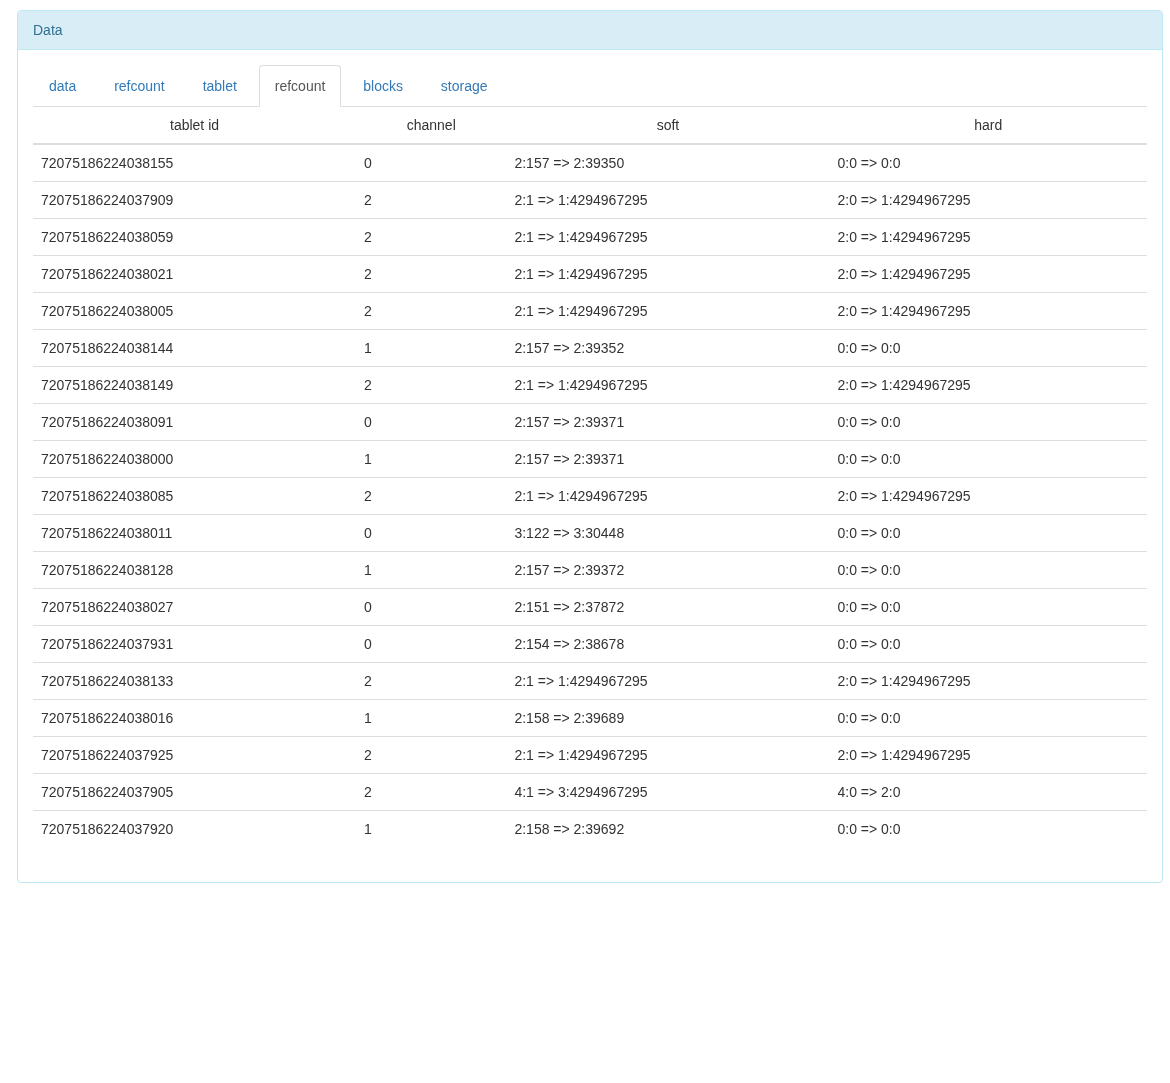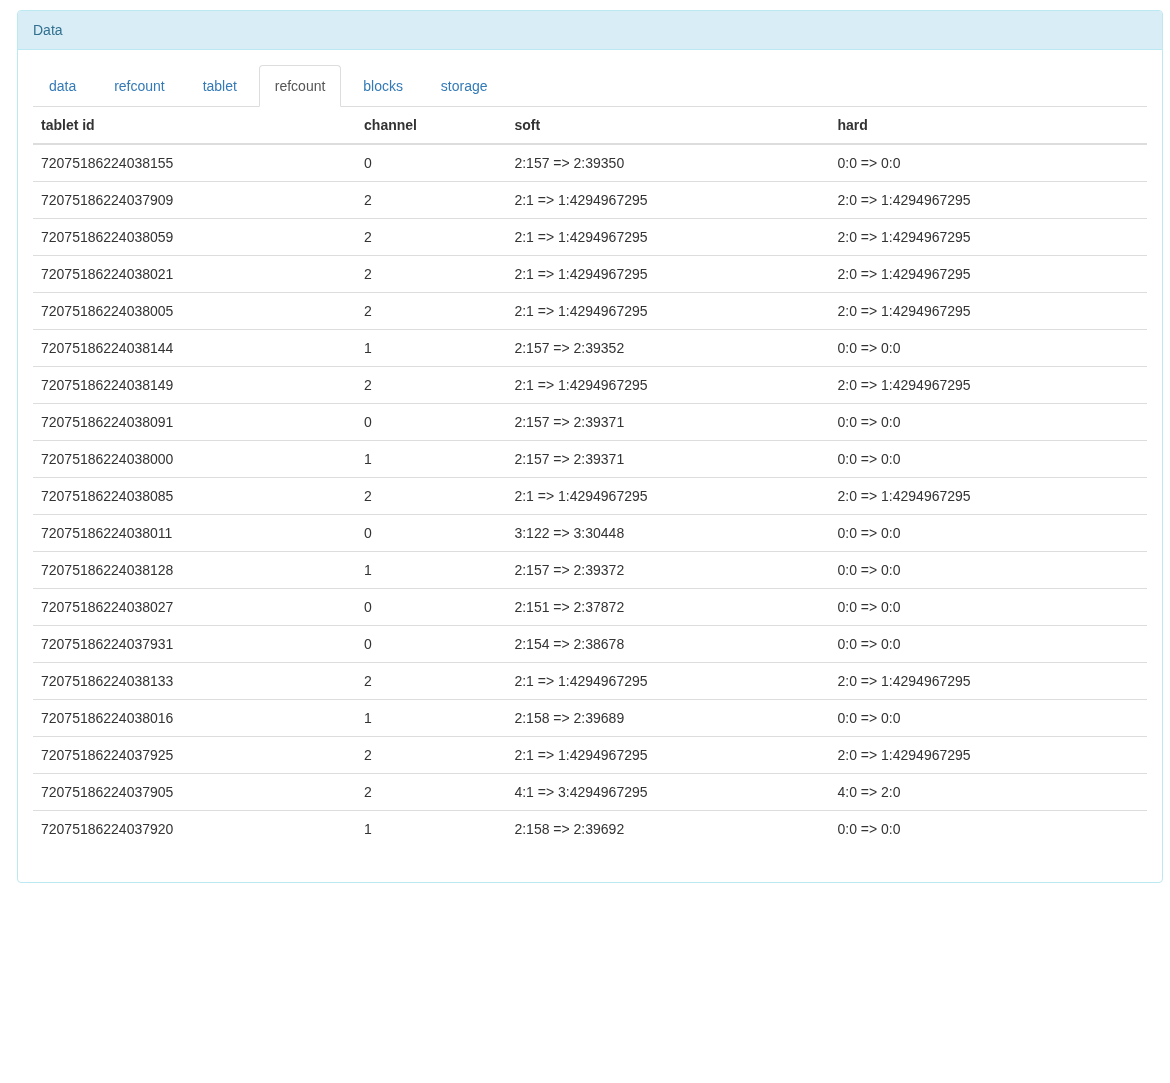--- a/index.html
+++ b/index.html
@@ -62,22 +62,23 @@
     width: 100%;
     border-collapse: collapse;
     margin-bottom: 20px;
   }
   .data-table th, .data-table td {
     text-align: left;
     padding: 8px;
     vertical-align: top;
   }
   .data-table th {
-    font-weight: bold;
+    font-weight: normal;
     border-bottom: 2px solid var(--table-border, #ddd);
+    text-align: center;
   }
   .data-table td {
     border-top: 1px solid var(--table-border, #ddd);
   }
   .data-table th:nth-child(1) { width: 29%; }
   .data-table th:nth-child(2) { width: 13.5%; }
   .data-table th:nth-child(3) { width: 29%; }
   .data-table th:nth-child(4) { width: 28.5%; }
 </style>
 </head>

